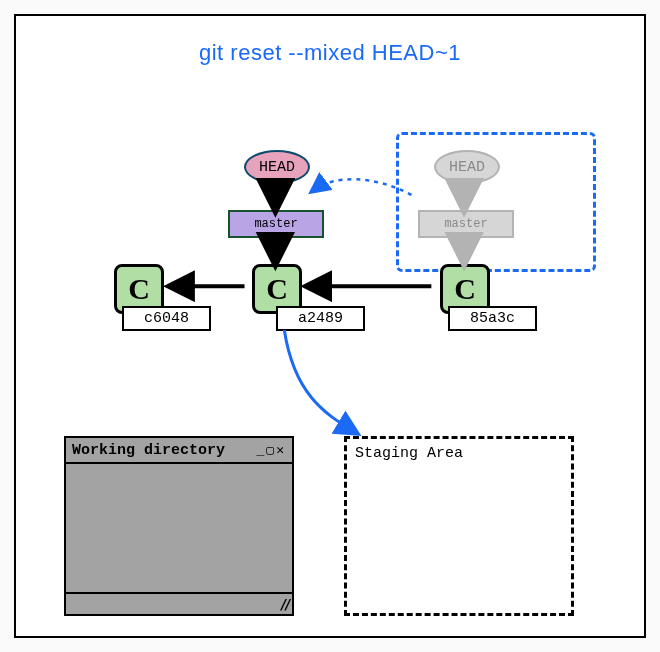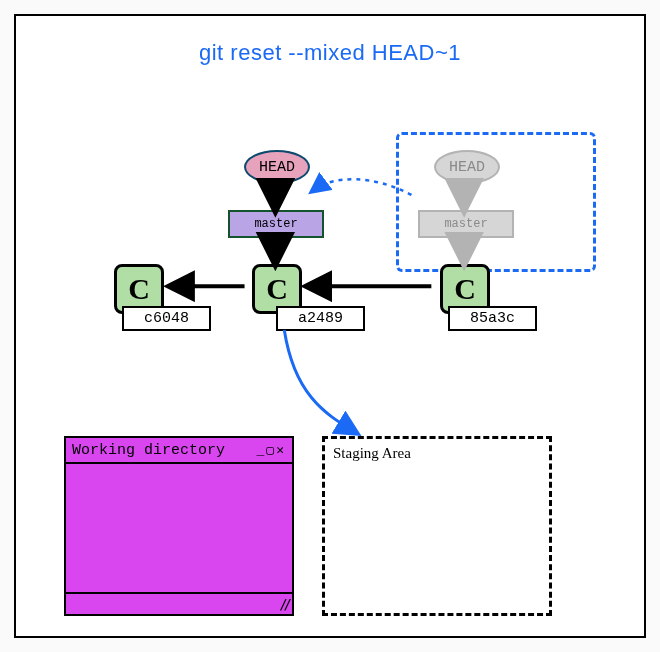--- a/index.html
+++ b/index.html
@@ -92,21 +92,22 @@
     }
     .ghost-frame {
       position: absolute;
       border: 3px dashed #1b6af5;
       border-radius: 6px;
       background: transparent;
     }
     .window {
       position: absolute;
       border: 2.5px solid #000;
-      background: #d946ef;
+      background: #a3a3a3;
+      font-weight: bold;
     }
     .window .titlebar {
       height: 26px;
       border-bottom: 2px solid #000;
       display: flex;
       align-items: center;
       justify-content: space-between;
       padding: 0 6px;
       font-family: "Courier New", monospace;
       font-size: 15px;
@@ -169,21 +170,21 @@
     <div class="titlebar">
       <span>Working directory</span>
       <span class="titlecontrols">_▢✕</span>
     </div>
     <div class="body"></div>
     <div class="footer">
         <span>//</span>
       </div>
   </div>
 
-  <div class="staging" style="left:306px; top:420px; width:230px; height:180px;font-family:Liberation Serif, serif;">
+  <div class="staging" style="left:328px; top:420px; width:230px; height:180px;">
     <span>Staging Area</span>
   </div>
 
   <svg class="svg-layer" viewBox="0 0 632 624">
     <defs>
       <marker id="arrow-black" markerWidth="8" markerHeight="8" refX="5" refY="4" orient="auto">
         <path d="M0,0 L8,4 L0,8 Z" fill="#000"></path>
       </marker>
       <marker id="arrow-gray" markerWidth="8" markerHeight="8" refX="5" refY="4" orient="auto">
         <path d="M0,0 L8,4 L0,8 Z" fill="#b3b3b3"></path>

